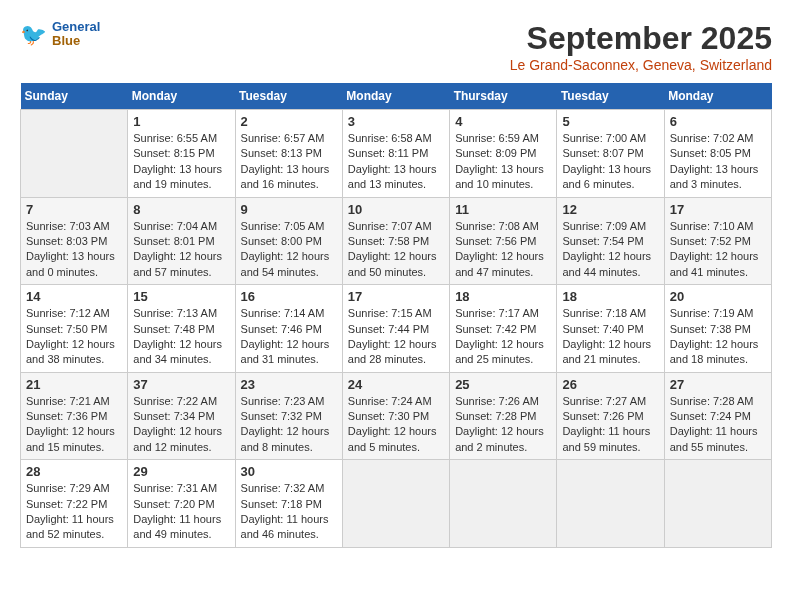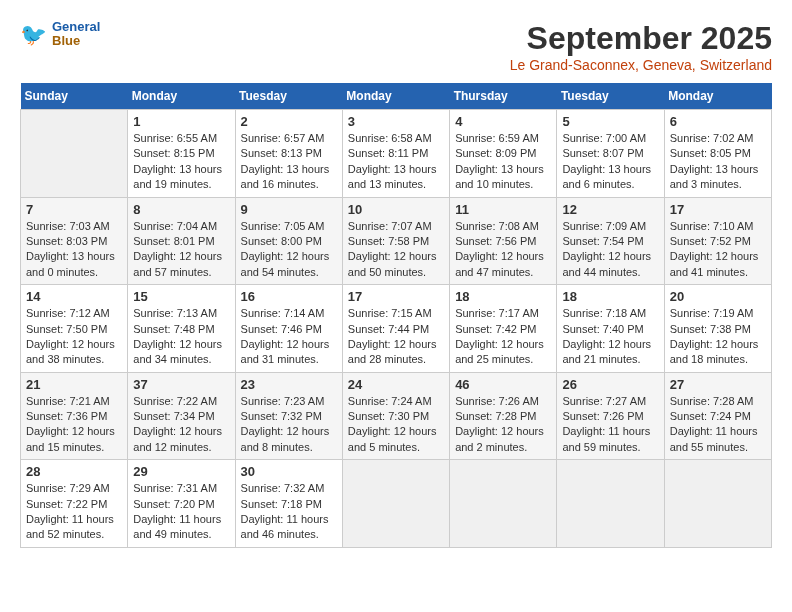--- a/index.html
+++ b/index.html
@@ -221,21 +221,21 @@
         </td>
         <td>
           <span class="day-number">23</span>
           <div class="day-info">Sunrise: 7:23 AM<br>Sunset: 7:32 PM<br>Daylight: 12 hours and 8 minutes.</div>
         </td>
         <td>
           <span class="day-number">24</span>
           <div class="day-info">Sunrise: 7:24 AM<br>Sunset: 7:30 PM<br>Daylight: 12 hours and 5 minutes.</div>
         </td>
         <td>
-          <span class="day-number">46</span>
+          <span class="day-number">25</span>
           <div class="day-info">Sunrise: 7:26 AM<br>Sunset: 7:28 PM<br>Daylight: 12 hours and 2 minutes.</div>
         </td>
         <td>
           <span class="day-number">26</span>
           <div class="day-info">Sunrise: 7:27 AM<br>Sunset: 7:26 PM<br>Daylight: 11 hours and 59 minutes.</div>
         </td>
         <td>
           <span class="day-number">27</span>
           <div class="day-info">Sunrise: 7:28 AM<br>Sunset: 7:24 PM<br>Daylight: 11 hours and 55 minutes.</div>
         </td>

